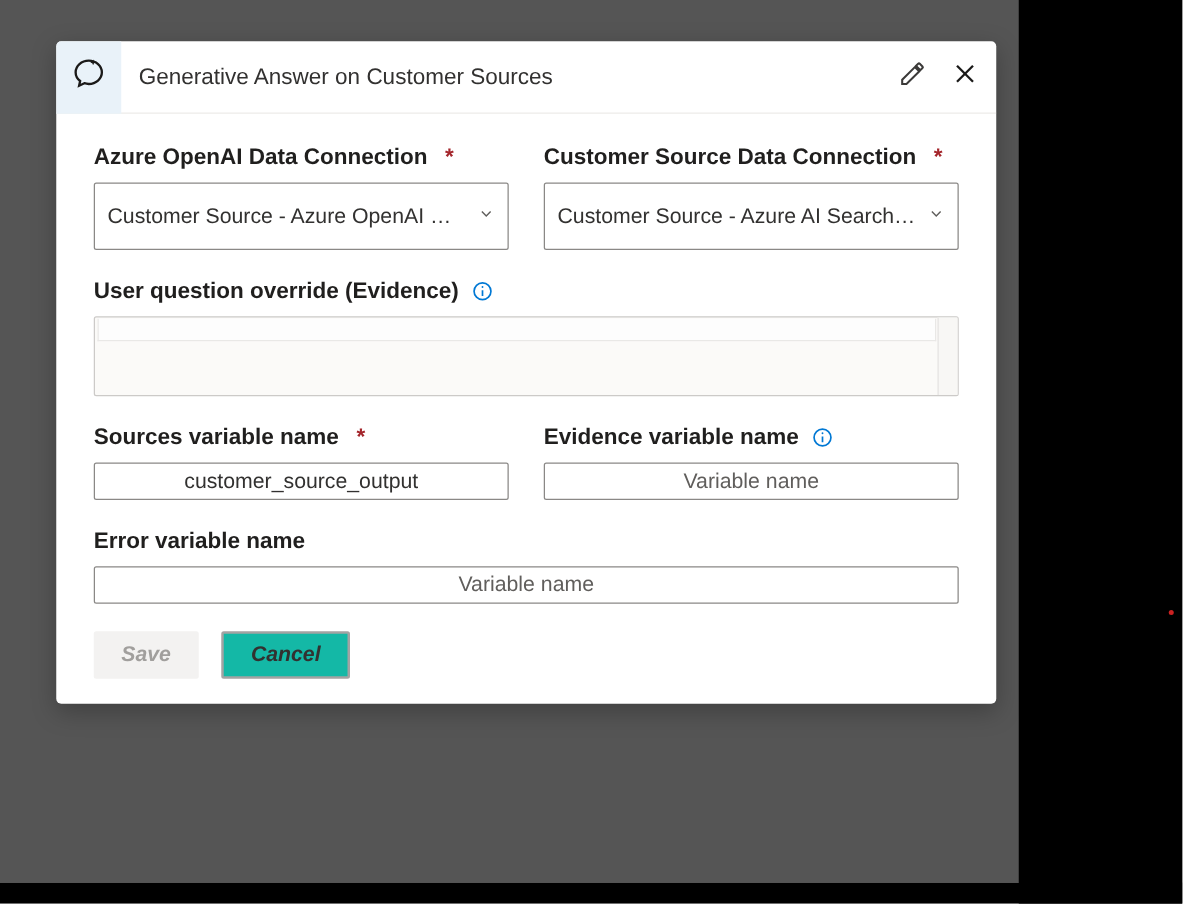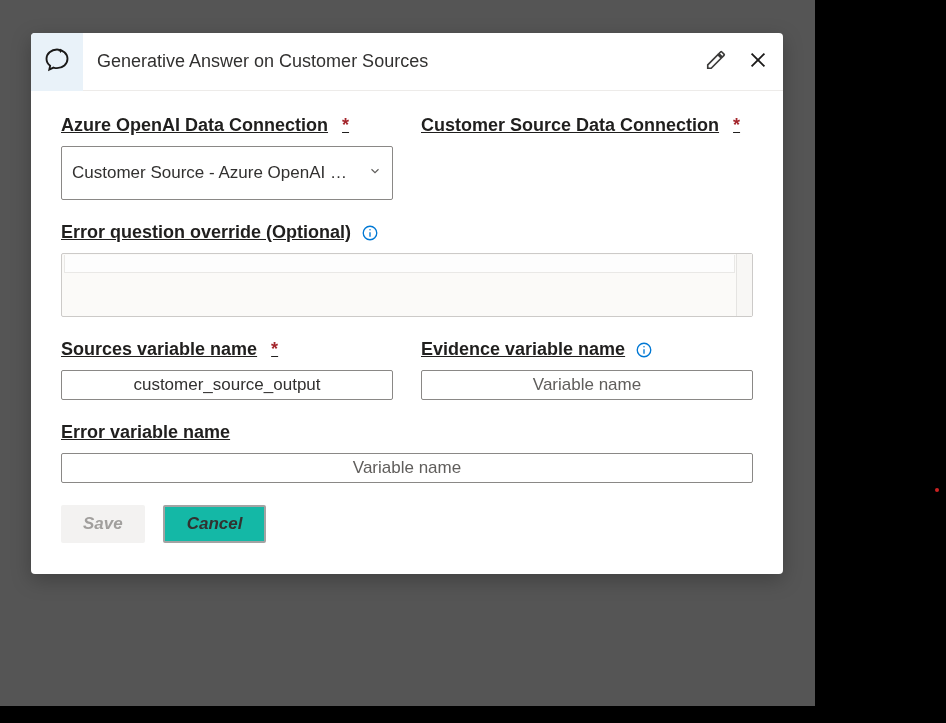--- a/index.html
+++ b/index.html
@@ -8,25 +8,25 @@
     width:946px;height:723px;
     font-family:"Segoe UI",Arial,sans-serif;
     position:relative;overflow:hidden;
   }
   .bg-dark-grey{position:absolute;inset:0;background:#555555;height:706px;}
   .bg-black{position:absolute;left:815px;top:0;right:0;bottom:0;background:#000;}
   .bg-bottom-black{position:absolute;left:0;top:706px;right:0;bottom:0;background:#000;}
   .red-dot{position:absolute;left:935px;top:488px;width:4px;height:4px;background:#c22;border-radius:50%;}
 
   .panel{
-    position:absolute;left:31px;top:33px;width:752px;
+    position:absolute;left:45px;top:33px;width:752px;
     background:#fff;border-radius:4px;
     box-shadow:0 6px 20px rgba(0,0,0,.25);
     overflow:hidden;
-    padding-bottom:27px;
+    padding-bottom:16px;
   }
 
   .panel-header{
     display:flex;align-items:center;height:58px;
     border-bottom:1px solid #edebe9;
   }
   .header-icon-box{
     width:52px;height:58px;display:flex;align-items:center;justify-content:center;
     background:#e9f2f9;
   }
@@ -36,21 +36,21 @@
   .header-action{
     width:42px;height:58px;display:flex;align-items:center;justify-content:center;
     cursor:pointer;color:#323130;
   }
   .header-action:last-child{margin-right:4px;}
 
   .panel-body{padding:24px 30px 4px 30px;}
   .row2{display:flex;gap:28px;}
   .field{flex:1;min-width:0;margin-bottom:22px;}
 
-  .flabel{font-size:18px;font-weight:600;color:#201f1e;margin-bottom:10px;display:flex;align-items:center;gap:10px;text-decoration:underline;}
+  .flabel{font-size:18px;font-weight:600;color:#201f1e;margin-bottom:10px;display:flex;align-items:center;gap:10px;}
   .req{color:#a4262c;margin-left:4px;font-weight:600;}
 
   .select{
     height:54px;border:1px solid #8a8886;border-radius:2px;
     display:flex;align-items:center;justify-content:space-between;
     padding:0 10px;color:#323130;font-size:17px;cursor:pointer;
   }
   .select-text{white-space:nowrap;overflow:hidden;text-overflow:ellipsis;flex:1;}
   .chevron{flex:0 0 auto;margin-left:8px;}
 
@@ -144,26 +144,34 @@
                 <polyline points="6 9 12 15 18 9"></polyline>
               </svg>
           </span>
         </div>
       </div>
       <div class="field">
         <div class="flabel">
           <span>Customer Source Data Connection</span>
             <span class="req">*</span>
         </div>
+        <div class="select">
+          <span class="select-text">Customer Source - Azure AI Search…</span>
+          <span class="chevron">
+            <svg width="14" height="14" viewBox="0 0 24 24" fill="none" stroke="#605e5c" stroke-width="2">
+                <polyline points="6 9 12 15 18 9"></polyline>
+              </svg>
+          </span>
+        </div>
       </div>
     </div>
 
     <div class="field">
       <div class="flabel">
-        <span>Error question override (Optional)</span>
+        <span>User question override (Evidence)</span>
         <span class="info-icon-wrap">
           <svg width="18" height="18" viewBox="0 0 24 24" fill="none" stroke="#0078d4" stroke-width="1.8">
               <circle cx="12" cy="12" r="9"></circle>
               <line x1="12" y1="11" x2="12" y2="17"></line>
               <circle cx="12" cy="7.5" r="1" fill="#0078d4" stroke="none"></circle>
             </svg>
         </span>
       </div>
       <div class="fx-box">
         <div class="fx-inner"></div>

